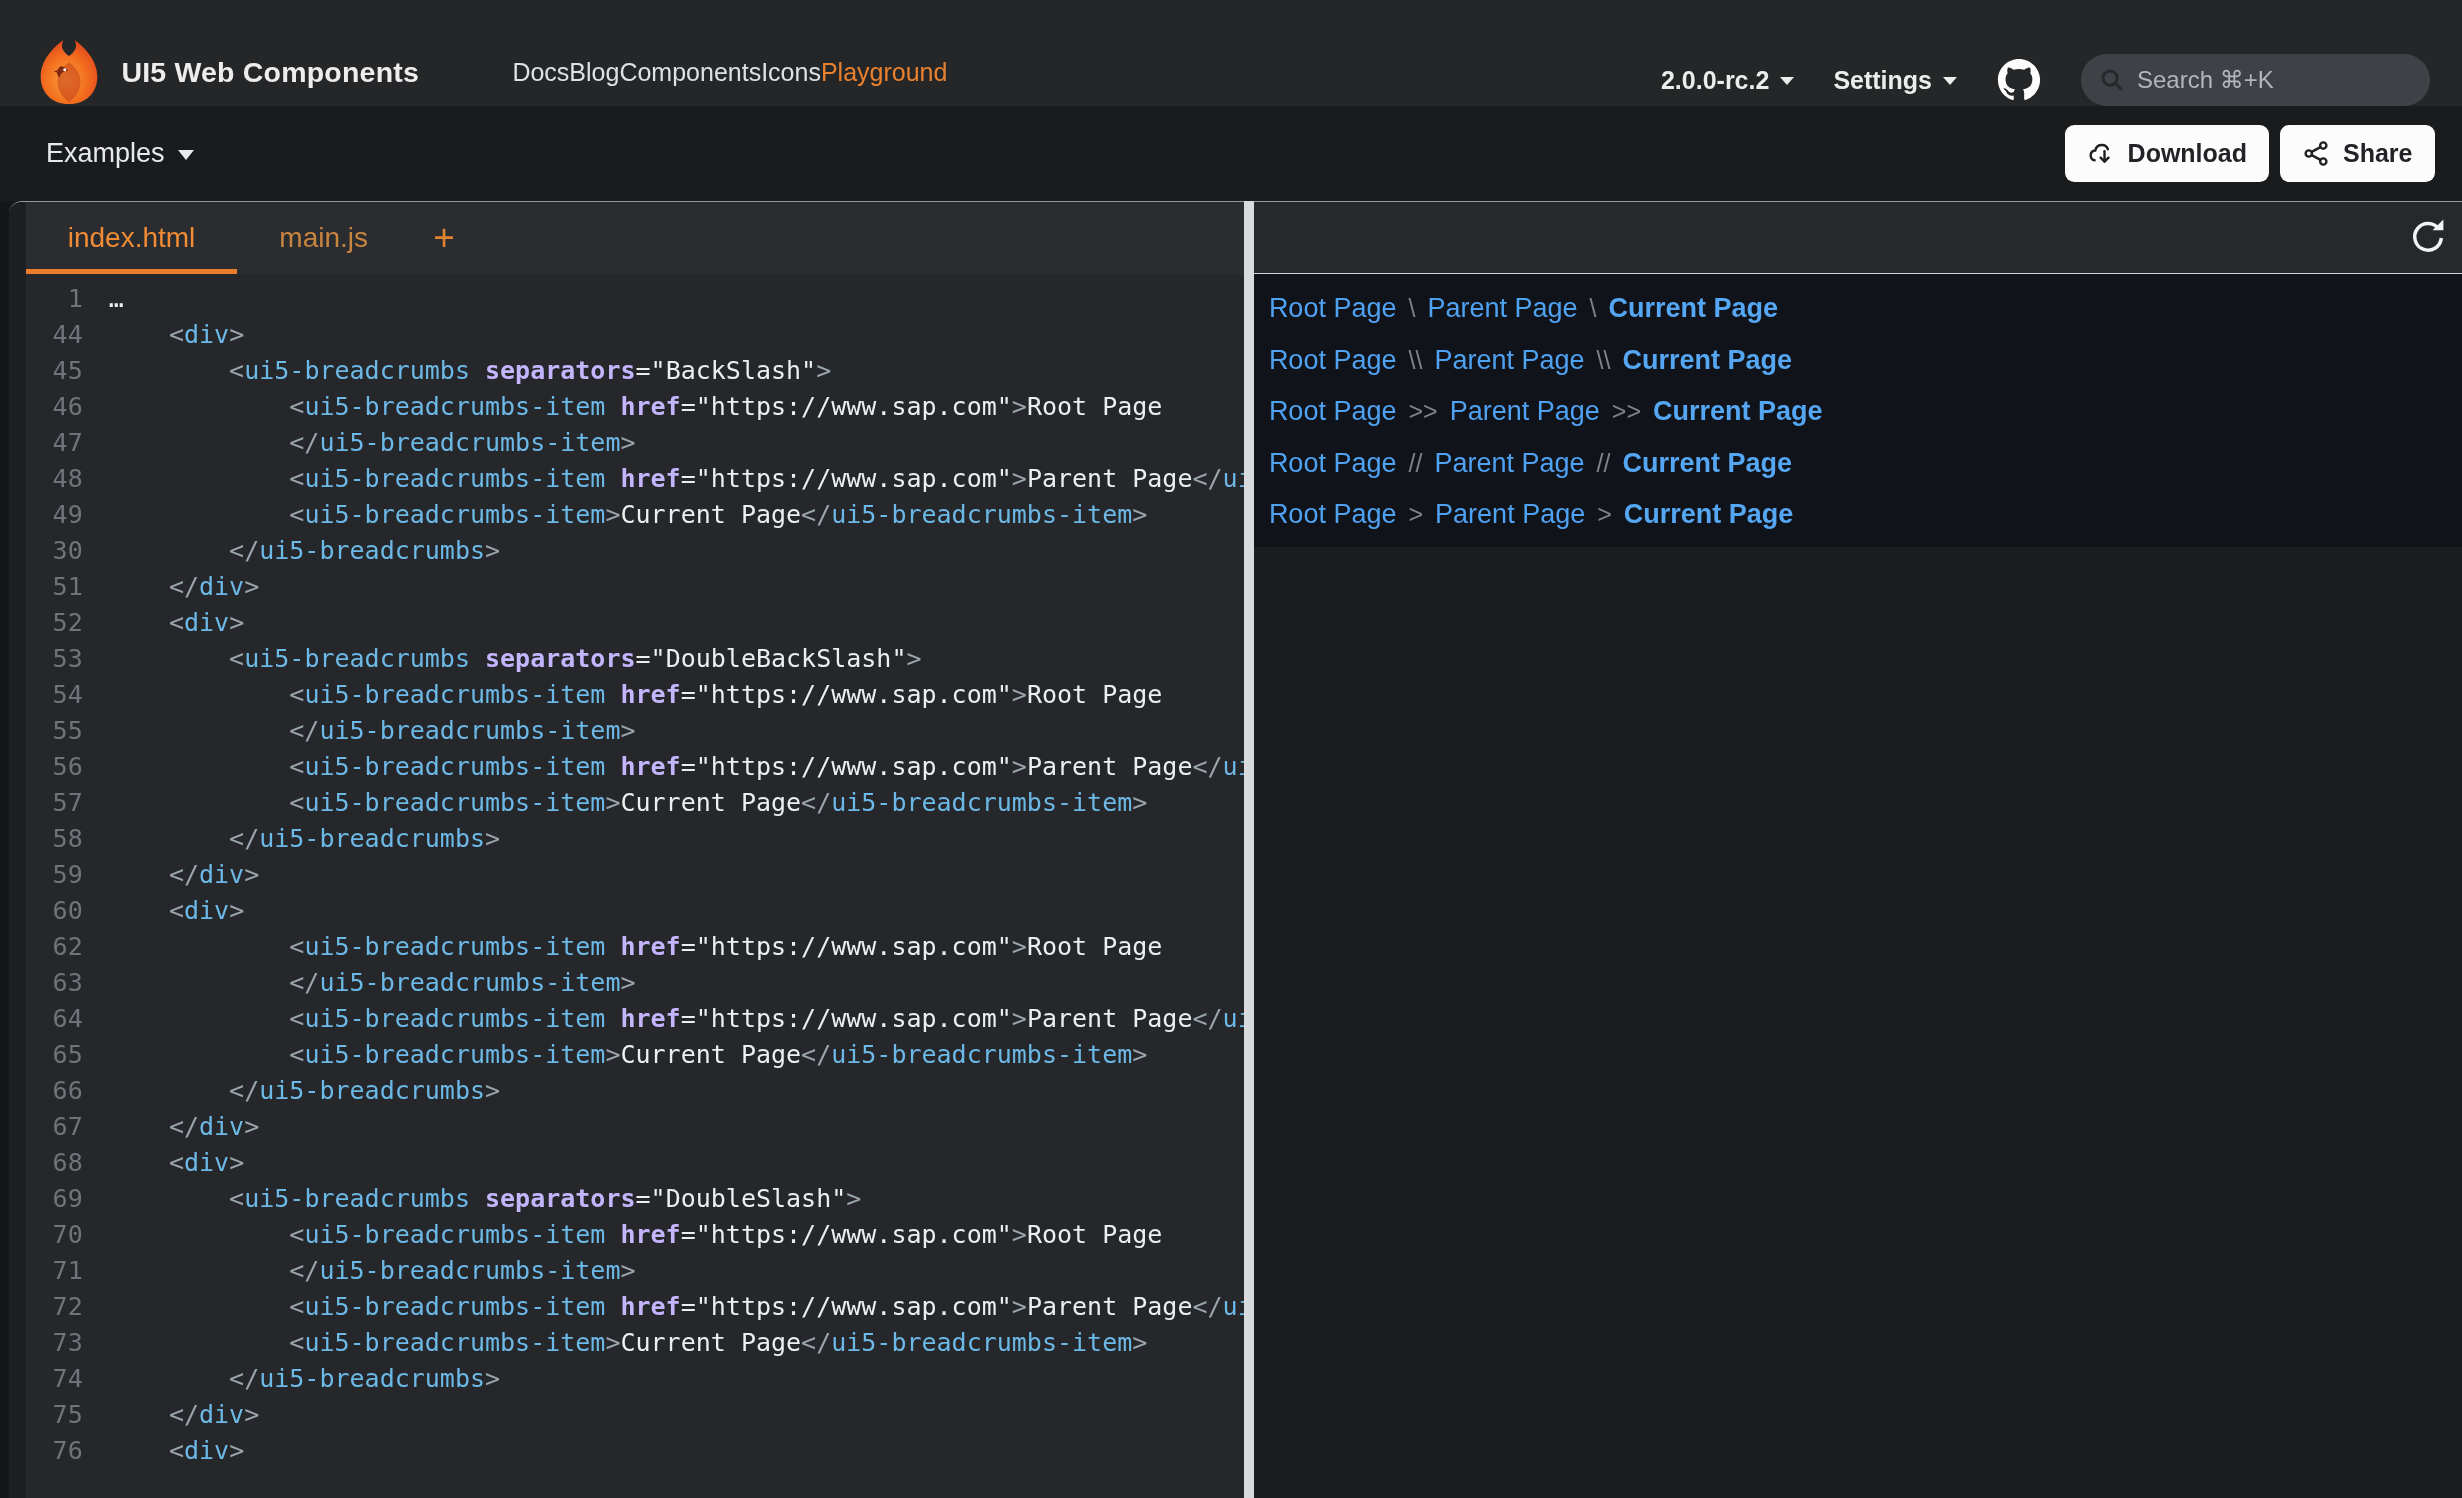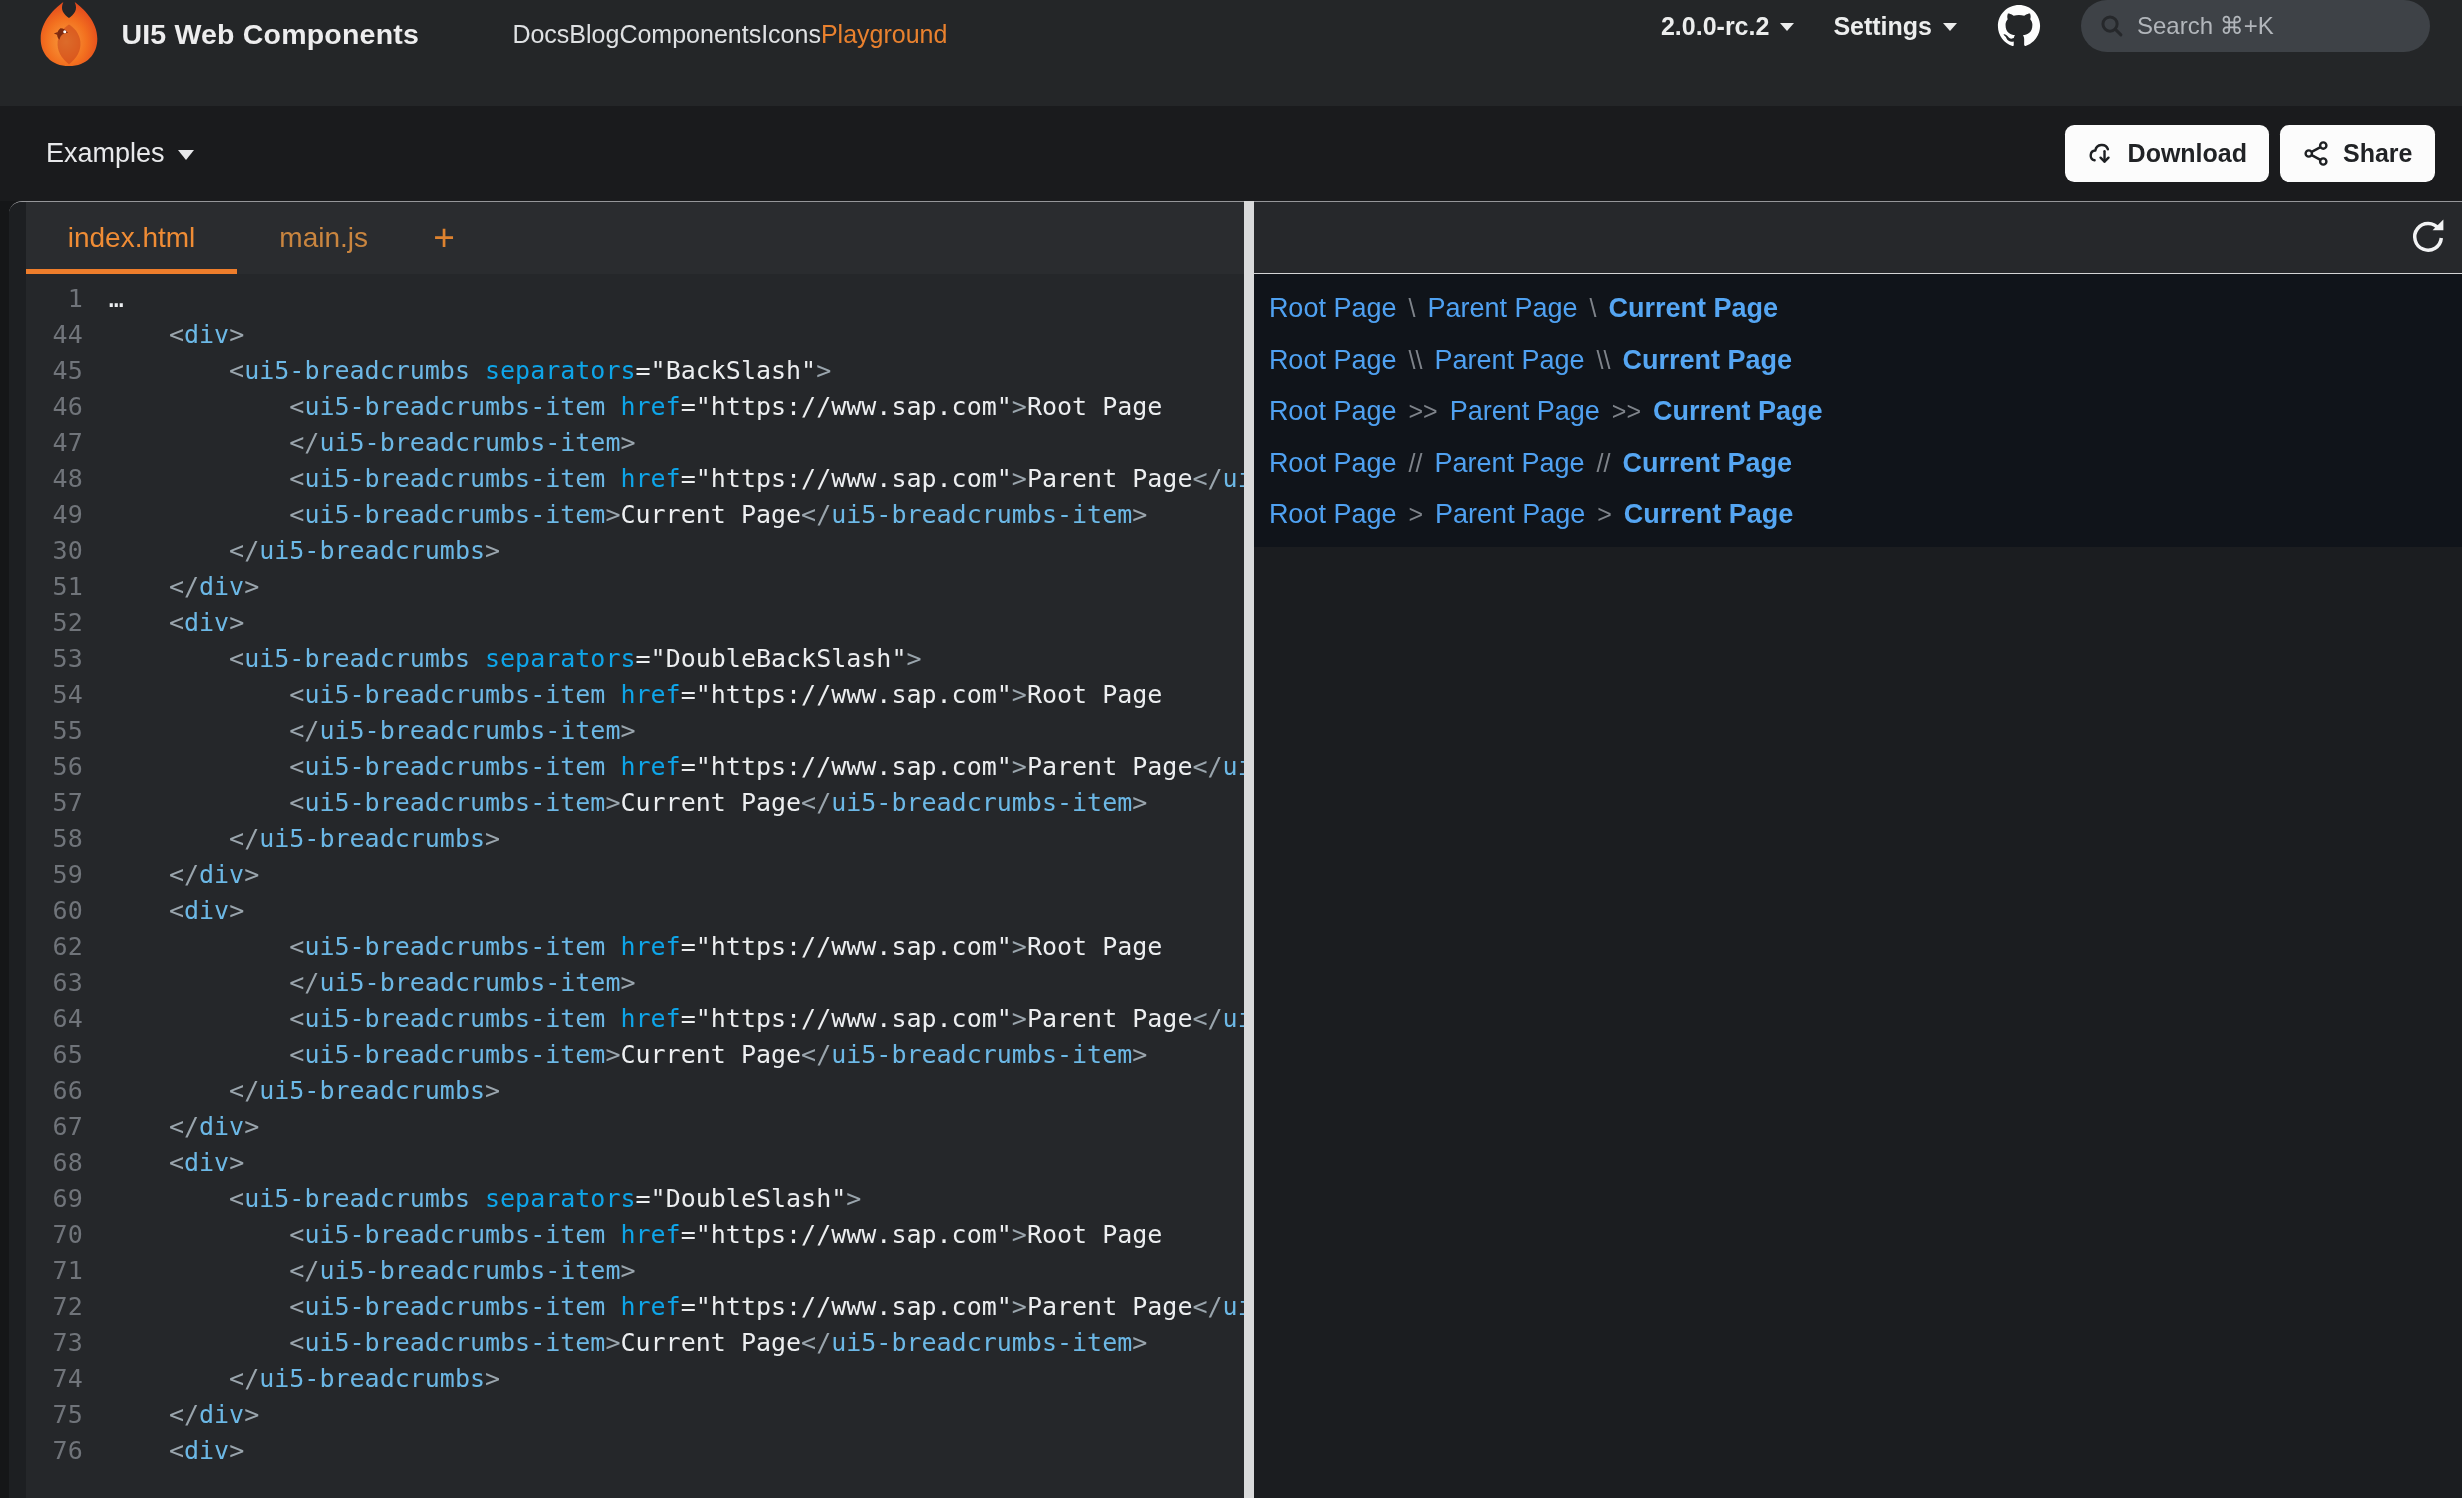--- a/index.html
+++ b/index.html
@@ -1,20 +1,20 @@
 <!DOCTYPE html>
 <html style="font-size:14.7px"><head>
 <meta charset="utf-8">
 <style>
   * { margin:0; padding:0; box-sizing:border-box; }
   html,body { width:2462px; height:1498px; overflow:hidden; }
   body { background:#151618; font-family:"Liberation Sans", sans-serif; }
 
   
-  .navbar { height:106px; background:#242628; display:flex; align-items:flex-start; padding:0 32px 0 35px; }
+  .navbar { height:106px; background:#242628; display:flex; align-items:flex-end; padding:0 32px 0 35px; }
   .nav-left { display:flex; align-items:center; gap:18.4px; }
   .logo { width:68px; height:68px; display:inline-flex; }
   .brand { font-size:28.5px; font-weight:700; color:#ededee; letter-spacing:0.2px; }
   .nav-links { display:flex; align-items:center; margin-left:75px; }
   .nav-link { font-size:25px; font-weight:500; color:#dfe1e3; cursor:pointer; }
   .nav-link.active { color:#e9812e; }
   .nav-right { margin-left:auto; display:flex; align-items:center; gap:39px; }
   .dropdown { display:flex; align-items:center; font-size:25px; font-weight:700; color:#eceded; cursor:pointer; }
   .caret { width:0; height:0; border-left:7.3px solid transparent; border-right:7.3px solid transparent;
            border-top:8.3px solid currentColor; display:inline-block; margin-left:11px; margin-top:2.8px; }
@@ -44,21 +44,21 @@
   .tab.active { color:#ef8c35; }
   .tab.active::after { content:""; position:absolute; left:0; right:0; bottom:0; height:5.5px; background:#ee7d2b; }
   .tab-add { display:flex; align-items:center; justify-content:center; width:68px; font-size:37px; font-weight:400;
              color:#dd822f; cursor:pointer; }
   .code { flex:1; overflow:hidden; padding-top:6.4px; font-family:"DejaVu Sans Mono", monospace; font-size:25px; }
   .cline { display:flex; height:36px; align-items:center; white-space:pre; }
   .ln { width:57px; text-align:right; color:#70747a; flex:none; user-select:none; }
   .ct { margin-left:26px; white-space:pre; }
   .tok-pln, .tok-str { color:#eceef0; }
   .tok-tag { color:#6cb8e6; }
-  .tok-atr { color:#0ea5e9; }
+  .tok-atr { color:#c4b5fd;font-weight:bold; }
   .tok-pct { color:#9aa5ad; }
 
   .divider { width:10px; background:#d9dadb; flex:none; cursor:col-resize; }
 
   .preview { flex:1; display:flex; flex-direction:column; background:#1b1d20; border-top:1.8px solid #96979a; overflow:hidden; }
   .ptoolbar { height:72px; background:#26282b; border-bottom:1.8px solid #d4d5d6; display:flex; align-items:center;
               justify-content:flex-end; padding:0 13px; flex:none; }
   .refresh { width:42px; height:42px; display:inline-flex; cursor:pointer; }
   .pframe { height:273px; background:#10141a; padding:18.4px 14.7px; display:flex; flex-direction:column; gap:18.4px; flex:none; }
   .bc-row { display:flex; align-items:center; font-size:27px; line-height:33px; white-space:pre; }

